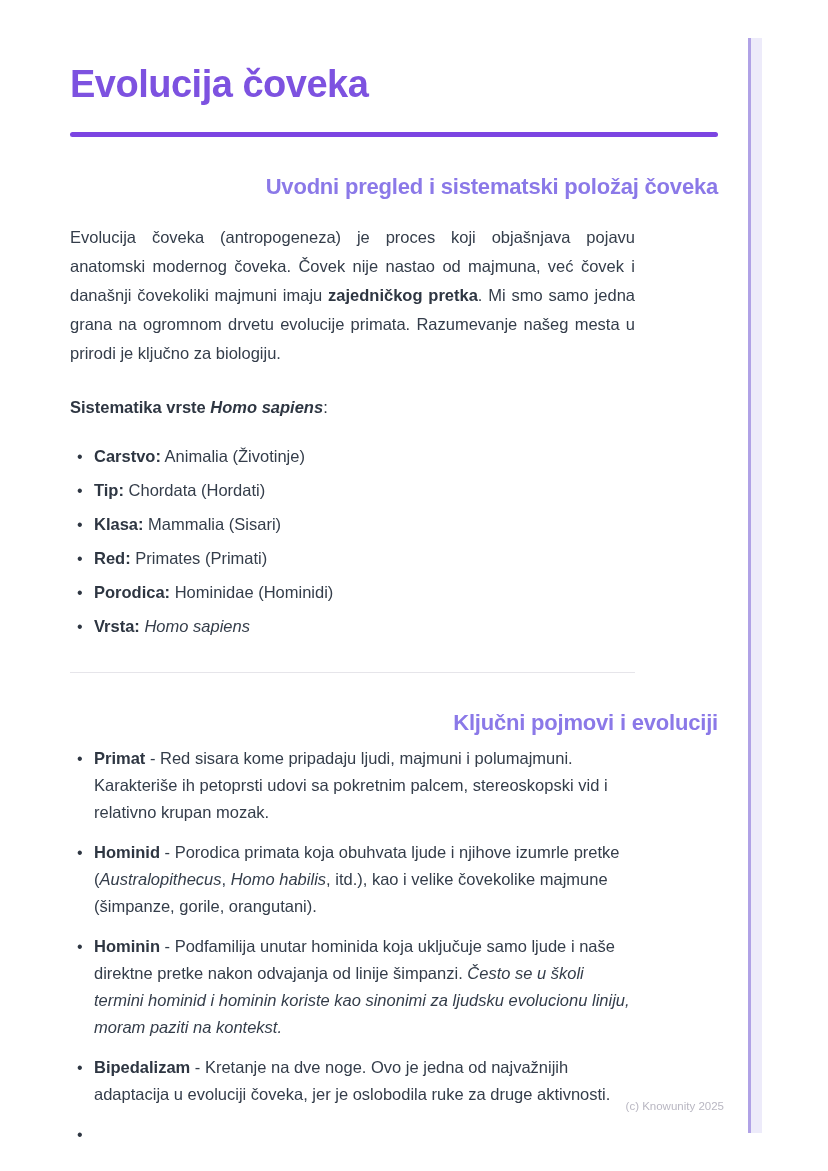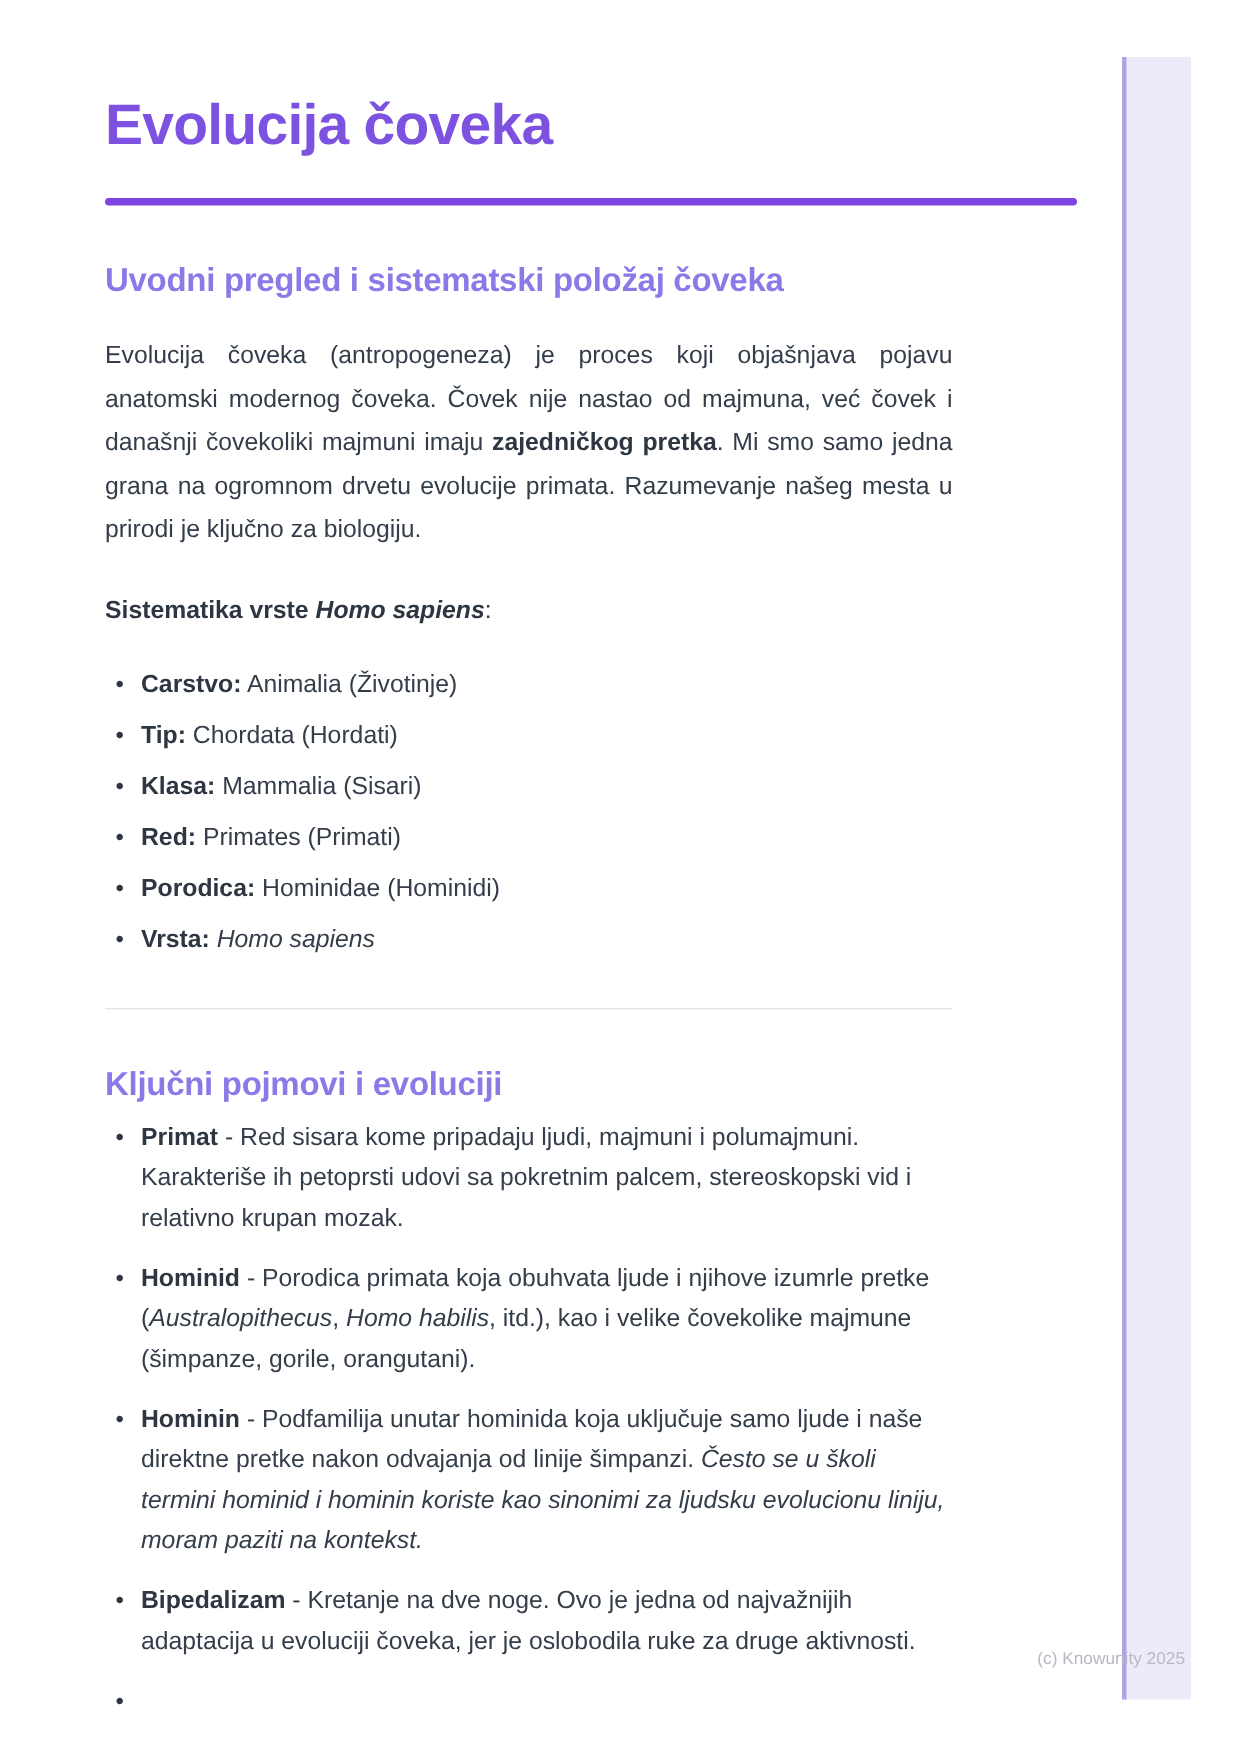--- a/index.html
+++ b/index.html
@@ -3,21 +3,21 @@
 <meta charset="utf-8">
 <style>
   html, body {
     margin: 0;
     padding: 0;
     background: #ffffff;
     font-family: "Liberation Sans", "DejaVu Sans", sans-serif;
   }
   .page {
     position: relative;
-    width: 828px;
+    width: 762px;
     height: 1171px;
     background: #ffffff;
     overflow: hidden;
   }
   
   .edge-strip {
     position: absolute;
     left: 748px;
     top: 38px;
     width: 43px;
@@ -48,20 +48,21 @@
     border-radius: 3px;
     background: #7c45e2;
   }
   h2.section-heading {
     margin: 36px 0 0 0;
     font-size: 22px;
     line-height: 28px;
     font-weight: 700;
     letter-spacing: -0.2px;
     color: #8b79e8;
+    text-align: right;
   }
   p.intro {
     margin: 22px 0 0 0;
     width: 565px;
     font-size: 16.5px;
     line-height: 29px;
     text-align: justify;
     color: #343d4a;
   }
   p.subheading {

